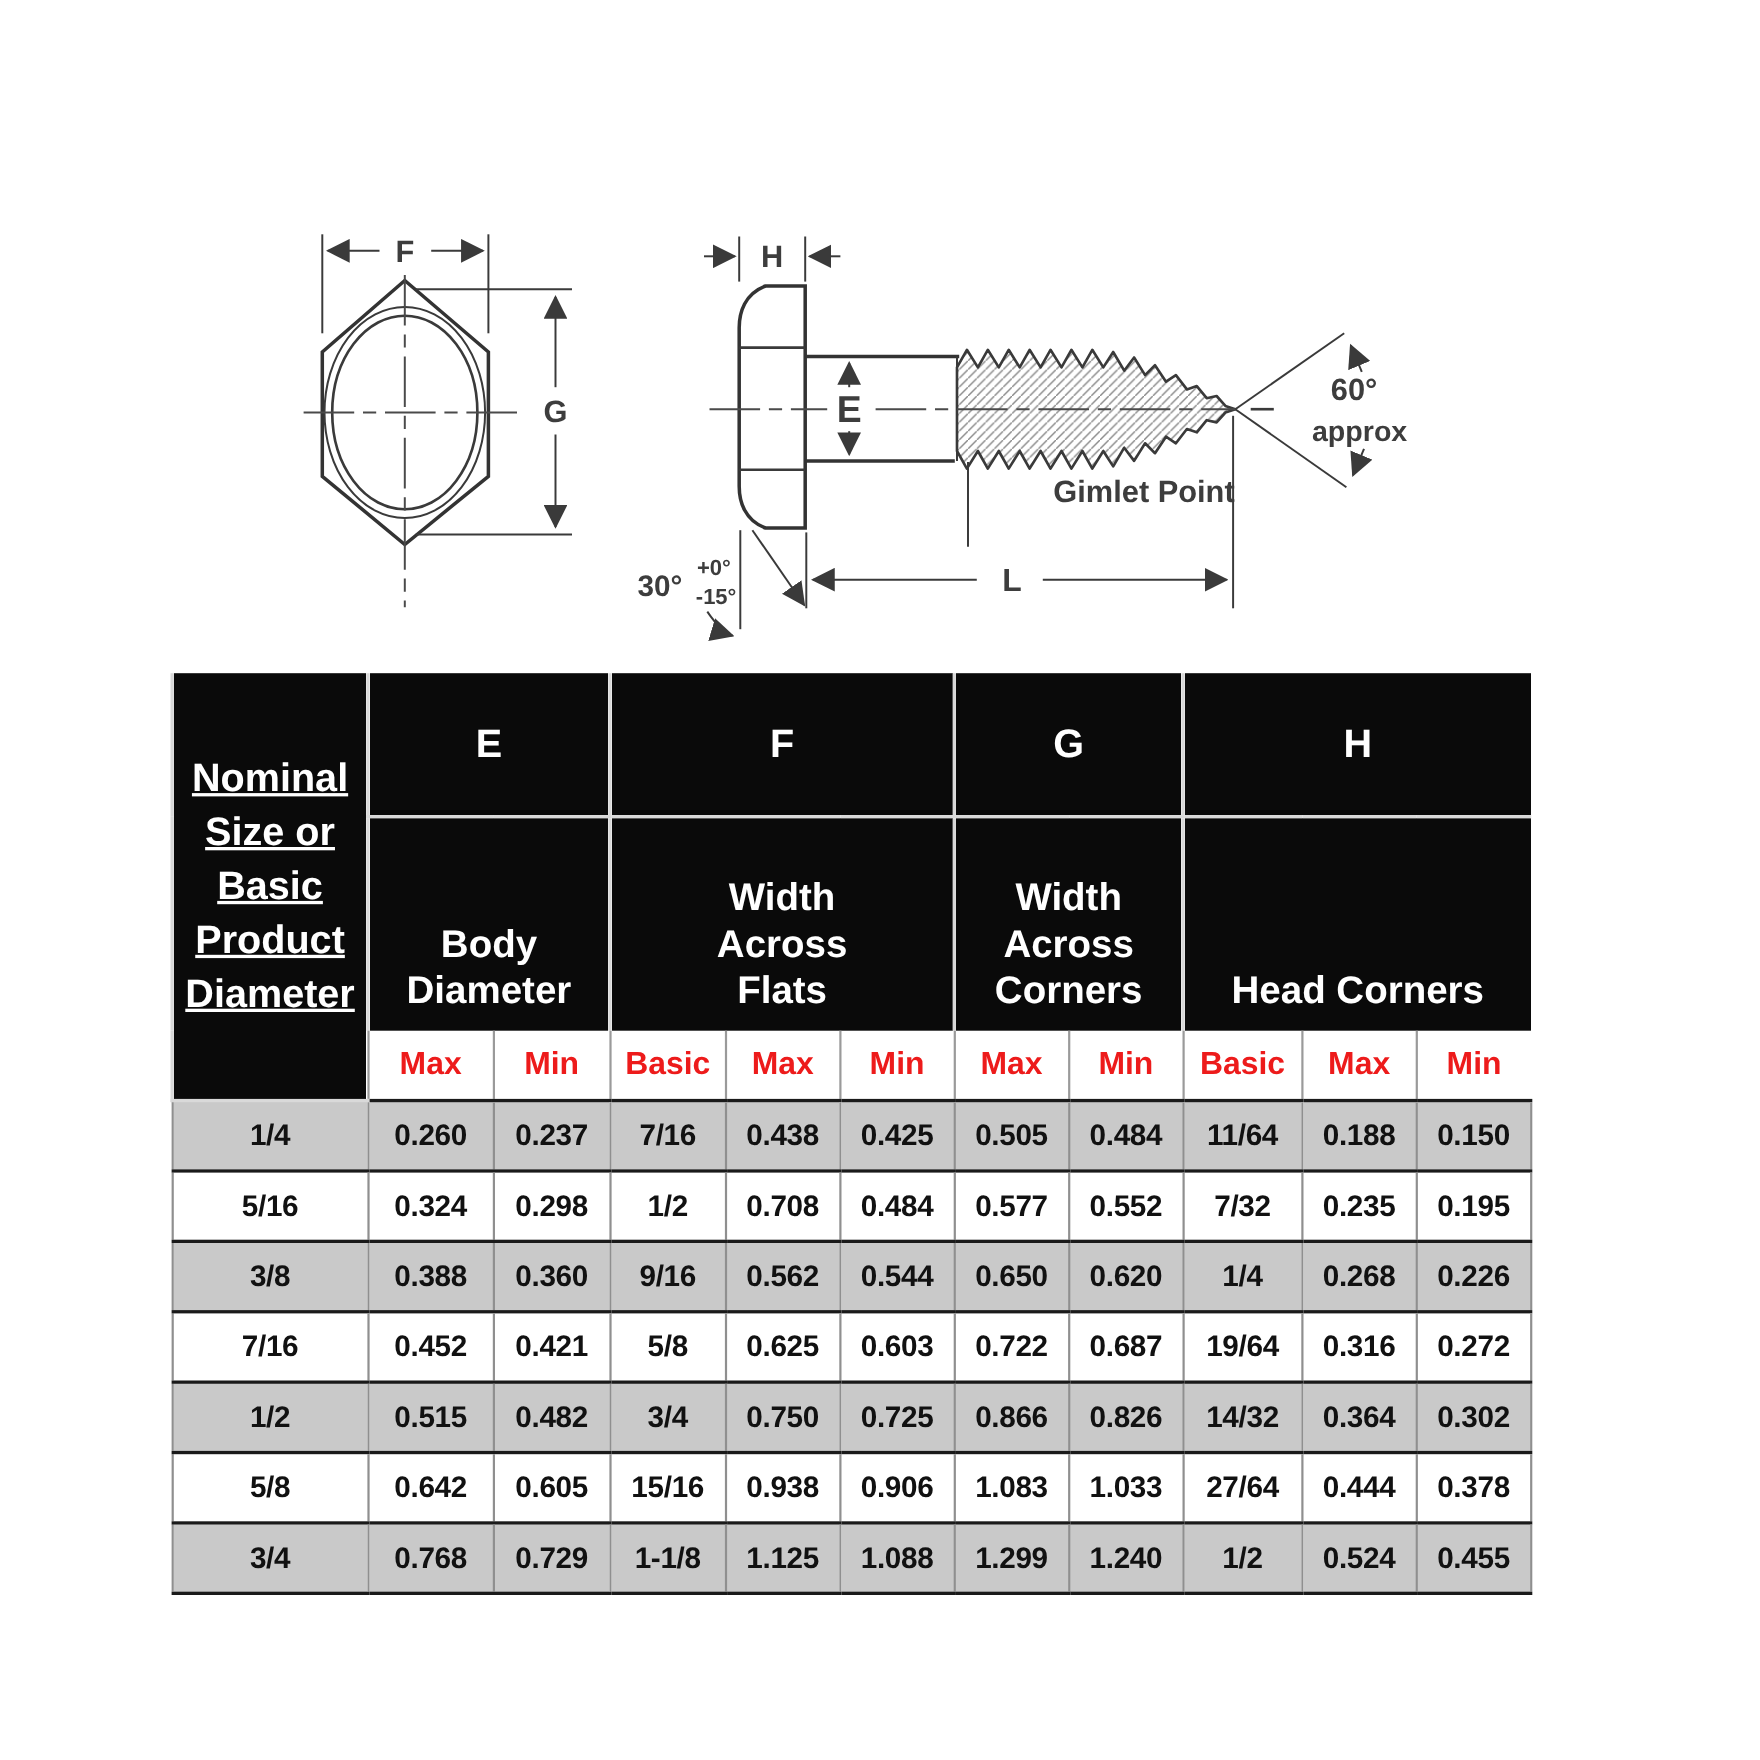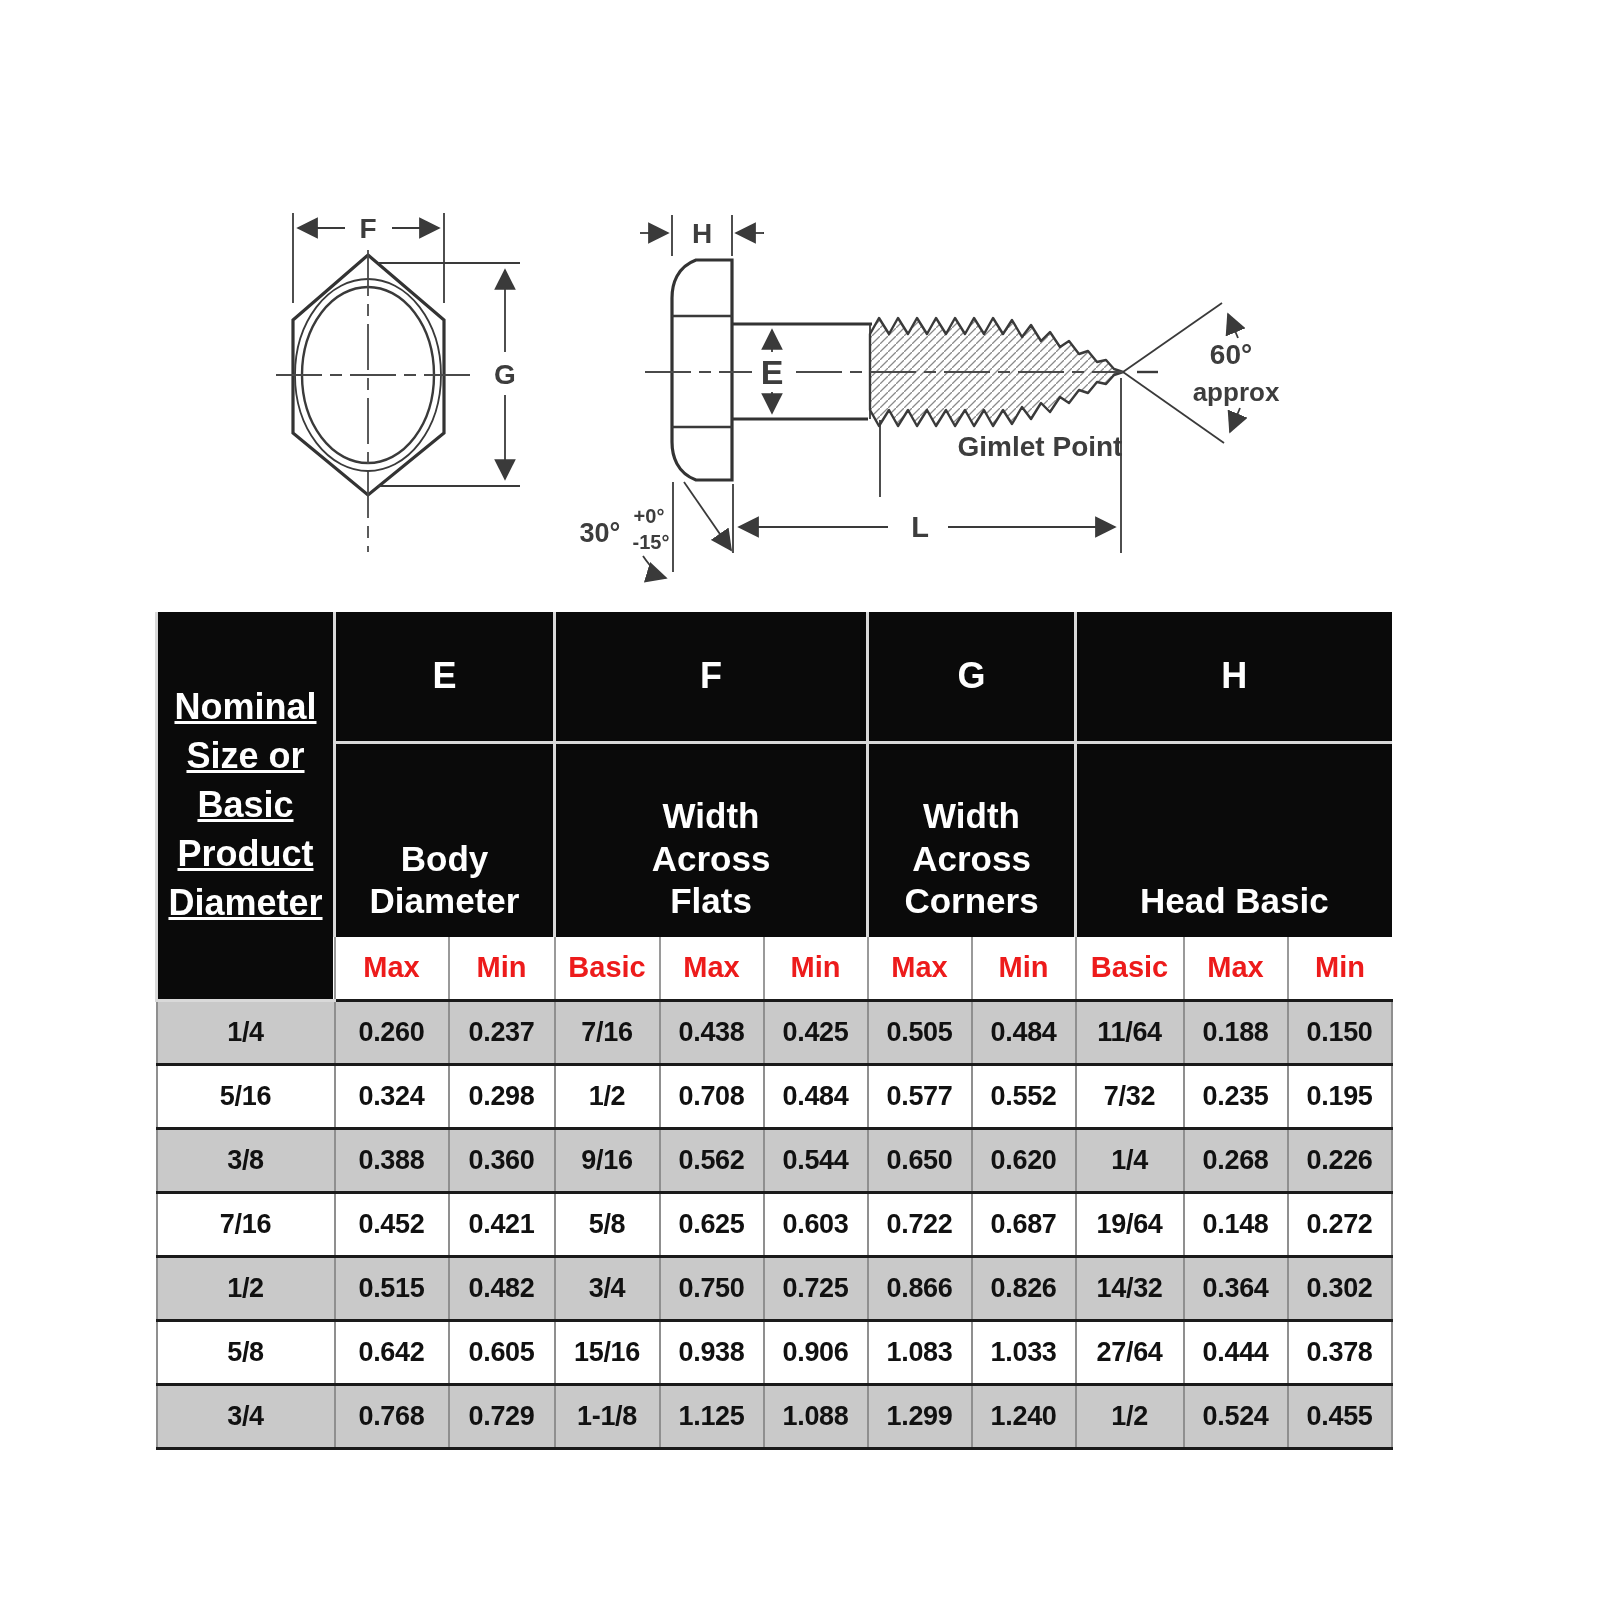--- a/index.html
+++ b/index.html
@@ -185,21 +185,21 @@
           <th class="g0" colspan="2">
             <div class="inner">Body Diameter</div>
           </th>
           <th class="g1" colspan="3">
             <div class="inner">Width Across Flats</div>
           </th>
           <th class="g2" colspan="2">
             <div class="inner">Width Across Corners</div>
           </th>
           <th class="g3" colspan="3">
-            <div class="inner">Head Basic</div>
+            <div class="inner">Head Corners</div>
           </th>
         </tr>
         <tr class="subs">
           <th>Max</th>
           <th>Min</th>
           <th>Basic</th>
           <th>Max</th>
           <th>Min</th>
           <th>Max</th>
           <th>Min</th>
@@ -251,21 +251,21 @@
         <tr>
           <td>7/16</td>
           <td>0.452</td>
           <td>0.421</td>
           <td>5/8</td>
           <td>0.625</td>
           <td>0.603</td>
           <td>0.722</td>
           <td>0.687</td>
           <td>19/64</td>
-          <td>0.148</td>
+          <td>0.316</td>
           <td>0.272</td>
         </tr>
         <tr>
           <td>1/2</td>
           <td>0.515</td>
           <td>0.482</td>
           <td>3/4</td>
           <td>0.750</td>
           <td>0.725</td>
           <td>0.866</td>

